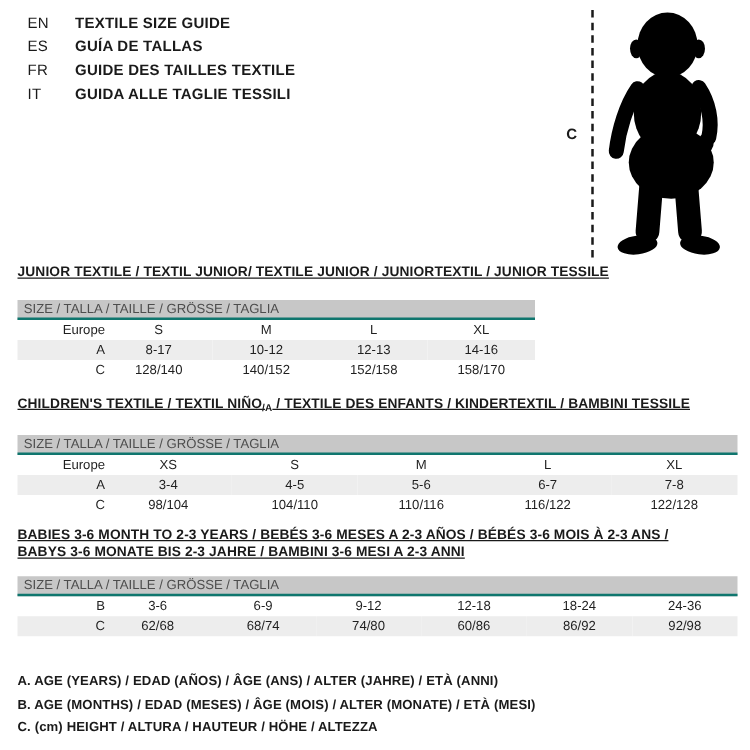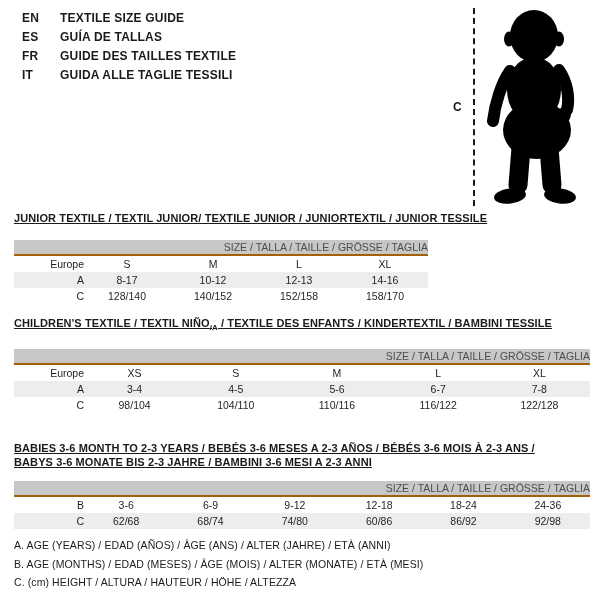--- a/index.html
+++ b/index.html
@@ -7,21 +7,21 @@
   body {
     position: relative;
     font-family: "Liberation Sans", sans-serif;
     color: #1a1a1a;
     overflow: hidden;
   }
 
   
   .lang-list { position: absolute; top: 8px; left: 22px; }
   .lang-row { display: flex; height: 19px; align-items: center; }
-  .lang-code { width: 38px; font-size: 12px; font-weight: bold; letter-spacing: .2px; }
+  .lang-code { width: 38px; font-size: 12px; font-weight: normal; letter-spacing: .2px; }
   .lang-title { font-size: 12px; font-weight: bold; letter-spacing: .2px; }
 
   
   .figure-area { position: absolute; top: 0; left: 440px; width: 160px; height: 215px; }
   .height-line {
     position: absolute; left: 33px; top: 8px; height: 198px; width: 0;
     border-left: 2px dashed #1a1a1a;
   }
   .height-label {
     position: absolute; left: 13px; top: 100px;
@@ -31,46 +31,45 @@
 
   
   .section { position: absolute; left: 14px; }
   .section-title {
     font-size: 11px; font-weight: bold; letter-spacing: .1px;
     line-height: 13.5px; margin-bottom: 14px; white-space: nowrap; text-decoration: underline;
   }
   .section-title .subscript { font-size: 8px; vertical-align: sub; }
   .sec-1 { top: 212px; }
   .sec-2 { top: 317px; }
-  .sec-3 { top: 442px; }
+  .sec-3 { top: 422px; }
   .sec-3 .section-title { margin-bottom: 12px; }
 
   .size-bar {
     background: #c7c7c7; color: #4d4d4d;
-    border-bottom: 2px solid #a16207;
+    border-bottom: 2px solid #0f766e;
     font-size: 10.5px; line-height: 14px; padding: 0 0 0 5px;
     height: 16px;
-    text-align: right;
   }
   .w-narrow { width: 414px; }
   .w-wide { width: 576px; }
 
   table { border-collapse: collapse; table-layout: fixed; }
   td {
     font-size: 10.5px; height: 16px; text-align: center;
     padding: 0; white-space: nowrap; color: #1f1f1f;
   }
   td.lbl { text-align: right; padding-left: 5px; }
   tr.shaded { background: #ededed; }
   col.label-col { width: 70px; }
 
   
   .footnotes { position: absolute; left: 14px; top: 536px; }
   .footnote {
-    font-size: 10.5px; font-weight: normal; line-height: 18.5px;
+    font-size: 10.5px; font-weight: bold; line-height: 18.5px;
     letter-spacing: .1px; white-space: nowrap;
   }
 </style>
 </head>
 <body>
 
 <div class="lang-list">
   <div class="lang-row">
     <span class="lang-code">EN</span>
     <span class="lang-title">TEXTILE SIZE GUIDE</span>

